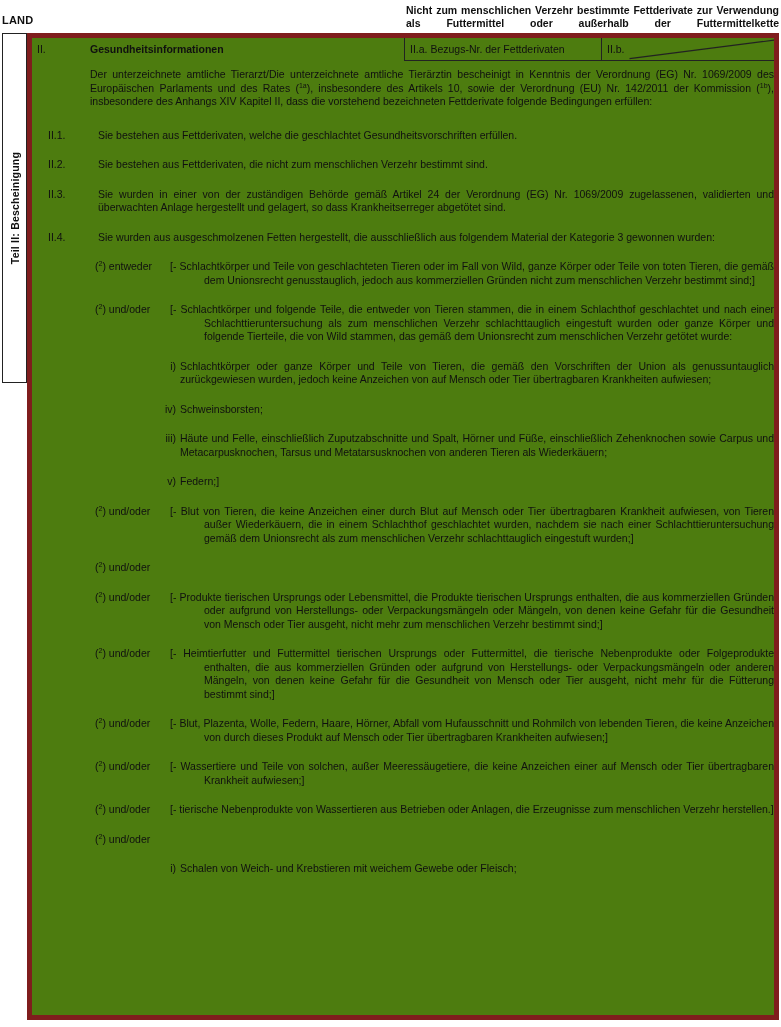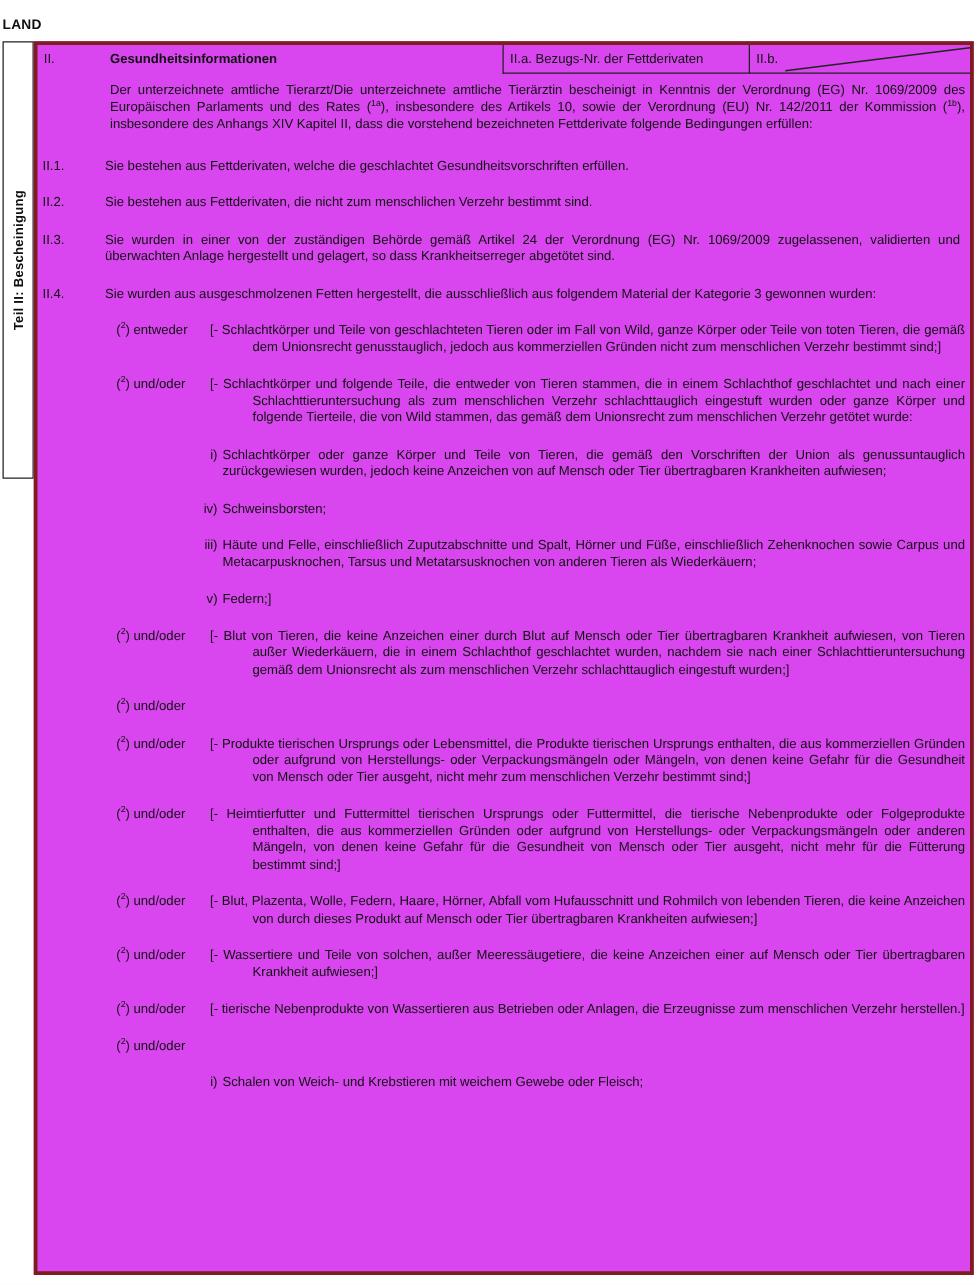--- a/index.html
+++ b/index.html
@@ -28,56 +28,57 @@
     border: 1px solid #222;
     display: flex; align-items: center; justify-content: center;
     background: #fff;
   }
   .side-text {
     writing-mode: vertical-rl; transform: rotate(180deg);
     font-weight: bold; font-size: 10.5px; white-space: nowrap; letter-spacing: 0.2px;
   }
   .main-box {
     position: absolute; left: 27px; top: 33px; width: 752px; height: 987px;
-    border: 3px solid #7f1d1d; background: #d946ef;
+    border: 5px solid #7f1d1d; background: #4d7c0f;
   }
   .hdr-row { position: relative; height: 23px; }
   .hdr-no { position: absolute; left: 5px; top: 5px; }
   .hdr-title { position: absolute; left: 58px; top: 5px; font-weight: bold; }
   .cell-iia {
     position: absolute; left: 372px; top: 0; width: 197px; height: 23px;
     border-left: 1px solid #222; border-bottom: 1px solid #222;
     padding: 5px 0 0 5px; white-space: nowrap;
   }
   .cell-iib {
     position: absolute; left: 569px; top: 0; right: 0; height: 23px;
     border-left: 1px solid #222; border-bottom: 1px solid #222;
     padding: 5px 0 0 5px;
   }
   .cell-iib .diag { position: absolute; left: 0; top: 0; width: 100%; height: 100%; }
   .content { padding-top: 7px; line-height: 13.5px; }
   .blk { margin-bottom: 16px; }
   .intro { margin-left: 58px; width: 684px; text-align: justify; margin-bottom: 20px; }
-  .item { display: flex; }
+  .item { display: flex; margin-left: 12px; }
   .item-no { flex: 0 0 54px; padding-left: 4px; }
   .item-text { width: 684px; text-align: justify; }
   .opt { display: flex; margin-left: 63px; }
   .opt-label { flex: 0 0 75px; white-space: nowrap; }
   .opt-text { width: 604px; text-align: justify; padding-left: 34px; text-indent: -34px; }
   .sub { display: flex; margin-left: 124px; }
   .sub-no { flex: 0 0 20px; text-align: right; margin-right: 4px; }
   .sub-text { width: 594px; text-align: justify; }
   sup { font-size: 7px; line-height: 0; vertical-align: super; }
 </style>
 </head>
 <body>
 
 <div class="page">
 
   <div class="land">LAND</div>
+  <div class="doc-title">Nicht zum menschlichen Verzehr bestimmte Fettderivate zur Verwendung als Futtermittel oder außerhalb der Futtermittelkette</div>
 
   <div class="side-box">
     <span class="side-text">Teil II: Bescheinigung</span>
   </div>
 
   <div class="main-box">
 
     <div class="hdr-row">
       <span class="hdr-no">II.</span>
       <span class="hdr-title">Gesundheitsinformationen</span>

